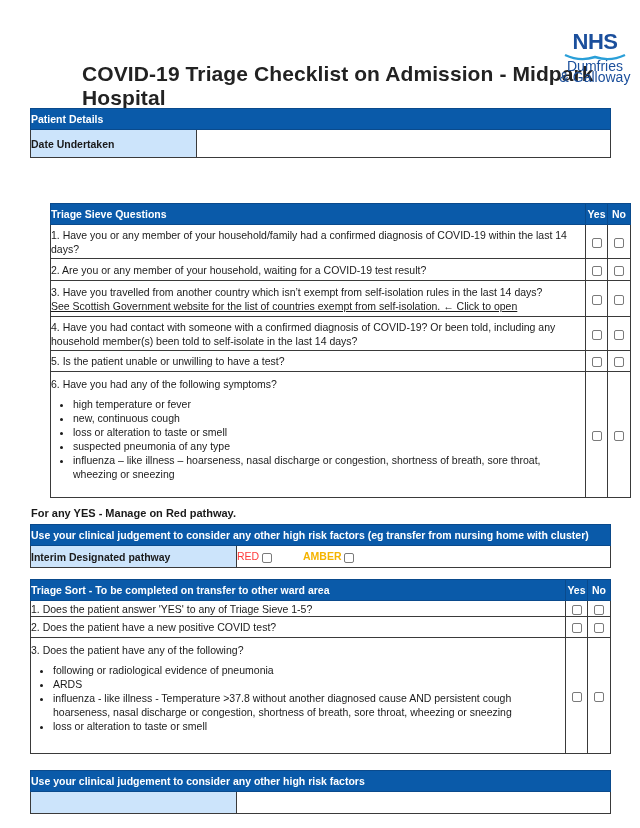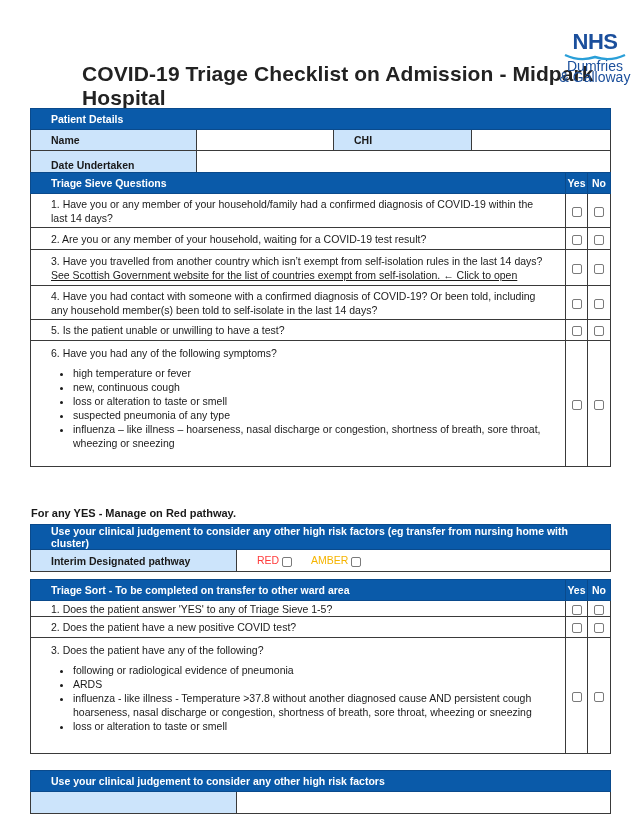--- a/index.html
+++ b/index.html
@@ -23,21 +23,21 @@
   }
   .logo svg { display: block; margin: 0 auto; }
   .logo .region { font-size: 14px; line-height: 11px; color: #1b4f9c; }
 
   table {
     position: absolute; left: 30px; width: 580px;
     border-collapse: collapse; table-layout: fixed;
     font-size: 10.5px;
   }
   td, th {
-    border: 1px solid #3a3a3a; padding: 0 20px; vertical-align: middle;
+    border: 1px solid #3a3a3a; padding: 0 0; vertical-align: middle;
     text-align: left;
   }
   .hdr {
     background: #0a5aa9; color: #ffffff; font-weight: bold; font-size: 10.5px;
     height: 20px; border-color: #0a4a8c;
   }
   .lbl { background: #cce4fb; font-weight: bold; }
   .chk-cell { text-align: center; padding: 0; }
   .cb {
     display: inline-block; width: 8px; height: 8px;
@@ -45,21 +45,21 @@
     vertical-align: middle;
   }
   .q { line-height: 14px; }
   ul { margin: 6px 0 4px 0; padding-left: 22px; }
   li { line-height: 14px; }
   .link { font-weight: normal; text-decoration: underline; }
   .note {
     position: absolute; left: 31px; top: 507px; font-size: 11px; font-weight: bold;
   }
   .red-txt { color: #ff3b3b; }
-  .amber-txt { color: #f5b400; margin-left: 16px; }
+  .amber-txt { color: #f5b400; margin-left: 28px; font-weight: bold; }
 </style>
 </head>
 <body>
 
 <div class="title">COVID-19 Triage Checklist on Admission - Midpark Hospital</div>
 
 <div class="logo">
   <div class="nhs">NHS</div>
   <svg width="62" height="8" viewBox="0 0 62 8">
     <path d="M1 2 Q16 9 31 4 Q46 9 61 2" stroke="#2a9fd8" stroke-width="2.4" fill="none"></path>
@@ -72,34 +72,28 @@
   <colgroup>
       <col style="width:166px">
       <col style="width:137px">
       <col style="width:138px">
       <col style="width:139px">
     </colgroup>
   <tbody>
       <tr>
         <td colspan="4" class="hdr">Patient Details</td>
       </tr>
-  <tr style="height:21px">
-    <td class="lbl">Name</td>
-    <td></td>
-    <td class="lbl">CHI</td>
-    <td></td>
-  </tr>
   <tr style="height:28px">
     <td class="lbl">Date Undertaken</td>
     <td colspan="3"></td>
   </tr>
 </tbody>
   </table>
 
-<table style="top:172px;">
+<table style="top:203px;margin-left:20px;">
   <colgroup>
       <col style="width:535px">
       <col style="width:22px">
       <col style="width:23px">
     </colgroup>
   <tbody>
       <tr>
     <td class="hdr">Triage Sieve Questions</td>
     <td class="hdr" style="padding:0;text-align:center">Yes</td>
     <td class="hdr" style="padding:0;text-align:center">No</td>

